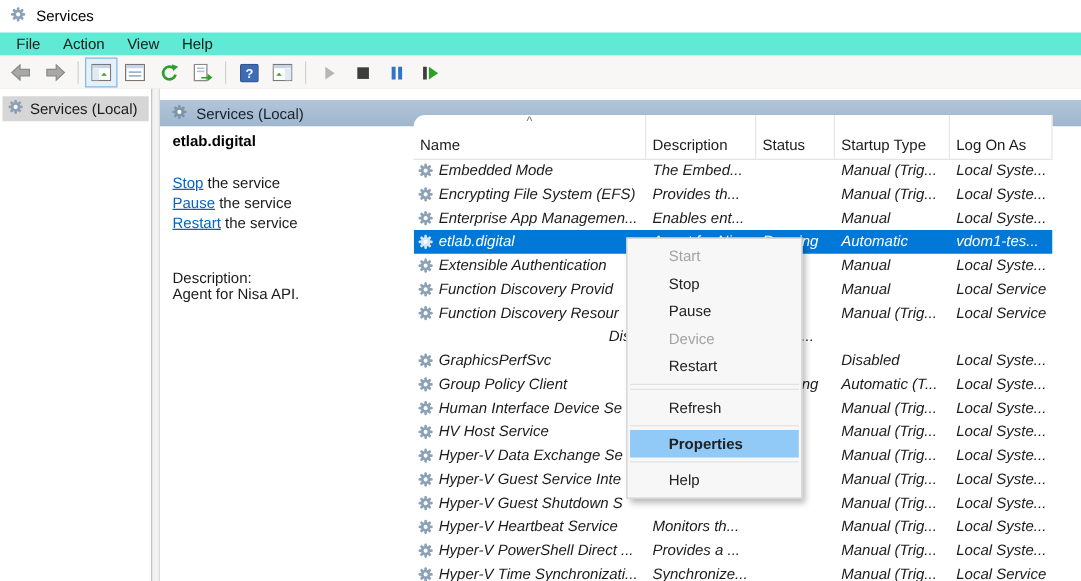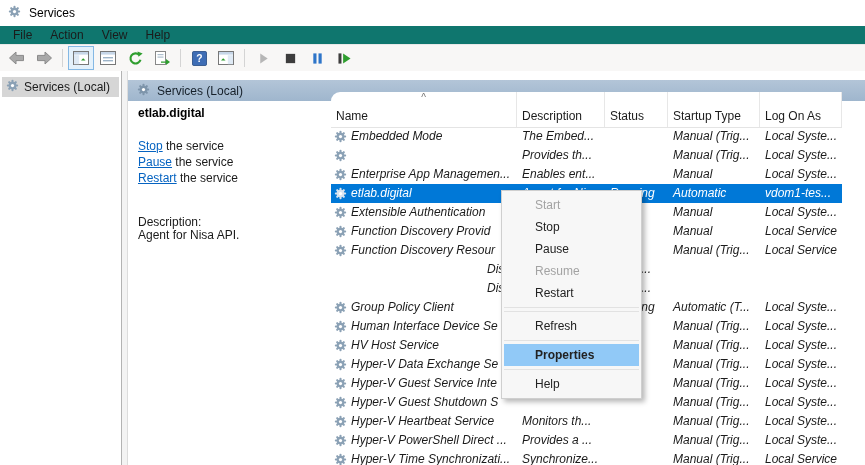--- a/index.html
+++ b/index.html
@@ -4,21 +4,21 @@
 <style>
   html,body{margin:0;padding:0;background:#fff;}
   .app{position:relative;width:865px;height:465px;background:#fff;overflow:hidden;
        font-family:"Liberation Sans","DejaVu Sans",sans-serif;font-size:12px;color:#1b1b1b;}
 
   
   .titlebar{height:26px;display:flex;align-items:center;gap:8px;padding-left:8px;background:#fff;}
   .titlebar .ttl{font-size:12px;color:#000;}
 
   
-  .menubar{height:18px;display:flex;align-items:center;padding-left:4px;background:#0f766e;}
+  .menubar{height:18px;display:flex;align-items:center;padding-left:4px;background:#5eead4;}
   .menu-item{padding:1px 9px;cursor:default;}
 
   
   .toolbar{height:26px;display:flex;align-items:center;gap:1px;padding-left:4px;
            background:#f8f7f6;border-top:1px solid #e8e8e8;border-bottom:1px solid #cfcfcf;}
   .tb-btn{width:24px;height:22px;display:flex;align-items:center;justify-content:center;border:1px solid transparent;}
   .tb-btn.pressed{background:#e4f1fb;border:1px solid #84b8e4;}
   .tb-sep{width:1px;height:18px;background:#d4d4d4;margin:0 4px;}
 
   
@@ -291,20 +291,21 @@
                     <g fill="#8ba1b5">
                       <rect x="6.7" y="1" width="2.6" height="14" rx="1.2"></rect>
                       <rect x="6.7" y="1" width="2.6" height="14" rx="1.2" transform="rotate(45 8 8)"></rect>
                       <rect x="6.7" y="1" width="2.6" height="14" rx="1.2" transform="rotate(90 8 8)"></rect>
                       <rect x="6.7" y="1" width="2.6" height="14" rx="1.2" transform="rotate(135 8 8)"></rect>
                       <circle cx="8" cy="8" r="4.6"></circle>
                     </g>
                     <circle cx="8" cy="8" r="2" fill="#fff"></circle>
                   </svg>
                 </span>
+                <span class="ntext">Encrypting File System (EFS)</span>
               </div>
               <div class="cell" style="width:88px">Provides th...</div>
               <div class="cell" style="width:63px"></div>
               <div class="cell" style="width:92px">Manual (Trig...</div>
               <div class="cell" style="width:82px">Local Syste...</div>
             </div>
             <div class="trow">
               <div class="cell name" style="width:186px">
                 <span class="gicon">
                   <svg width="13" height="13" viewBox="0 0 16 16">
@@ -409,20 +410,35 @@
               <div class="cell" style="width:92px">Manual (Trig...</div>
               <div class="cell" style="width:82px">Local Service</div>
             </div>
             <div class="trow">
               <div class="cell" style="width:88px"></div>
               <div class="cell" style="width:63px"></div>
               <div class="cell" style="width:92px">Disabled</div>
               <div class="cell" style="width:82px">Local Syste...</div>
             </div>
             <div class="trow">
+              <div class="cell name" style="width:186px">
+                <span class="gicon">
+                  <svg width="13" height="13" viewBox="0 0 16 16">
+                    <g fill="#8ba1b5">
+                      <rect x="6.7" y="1" width="2.6" height="14" rx="1.2"></rect>
+                      <rect x="6.7" y="1" width="2.6" height="14" rx="1.2" transform="rotate(45 8 8)"></rect>
+                      <rect x="6.7" y="1" width="2.6" height="14" rx="1.2" transform="rotate(90 8 8)"></rect>
+                      <rect x="6.7" y="1" width="2.6" height="14" rx="1.2" transform="rotate(135 8 8)"></rect>
+                      <circle cx="8" cy="8" r="4.6"></circle>
+                    </g>
+                    <circle cx="8" cy="8" r="2" fill="#fff"></circle>
+                  </svg>
+                </span>
+                <span class="ntext">GraphicsPerfSvc</span>
+              </div>
               <div class="cell" style="width:88px"></div>
               <div class="cell" style="width:63px"></div>
               <div class="cell" style="width:92px">Disabled</div>
               <div class="cell" style="width:82px">Local Syste...</div>
             </div>
             <div class="trow">
               <div class="cell name" style="width:186px">
                 <span class="gicon">
                   <svg width="13" height="13" viewBox="0 0 16 16">
                     <g fill="#8ba1b5">
@@ -613,21 +629,21 @@
           </div>
       </div>
     </div>
 
   </div>
 
   <div class="ctxmenu">
       <div class="cm-item disabled"><span>Start</span></div>
       <div class="cm-item"><span>Stop</span></div>
       <div class="cm-item"><span>Pause</span></div>
-      <div class="cm-item disabled"><span>Resume</span></div>
+      <div class="cm-item disabled"><span>Device</span></div>
       <div class="cm-item"><span>Restart</span></div>
       <div class="cm-sep"></div>
       <div class="cm-sep"></div>
       <div class="cm-item"><span>Refresh</span></div>
       <div class="cm-sep"></div>
       <div class="cm-item hl bold"><span>Properties</span></div>
       <div class="cm-sep"></div>
       <div class="cm-item"><span>Help</span></div>
     </div>
 

